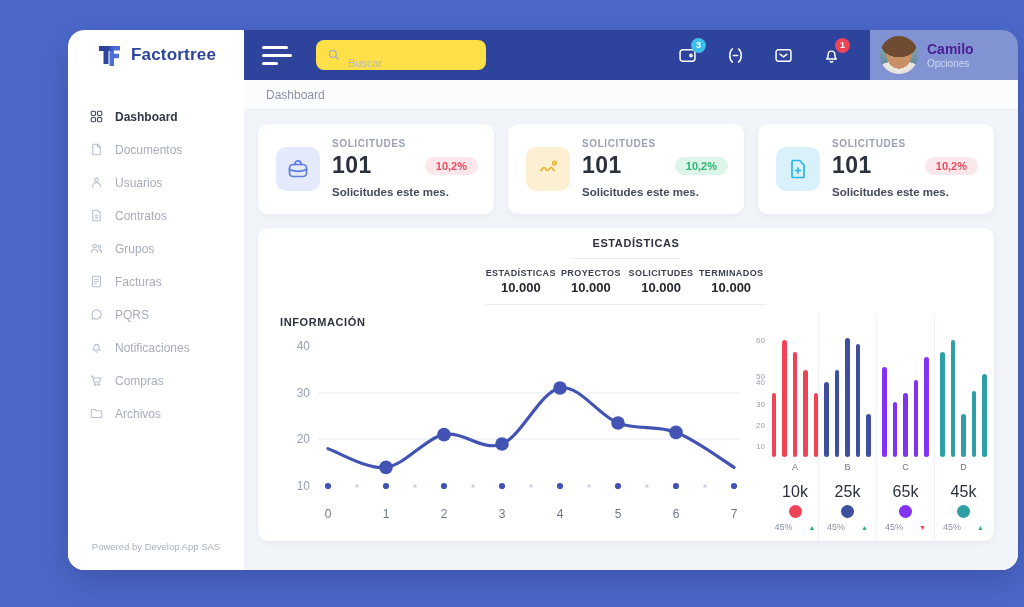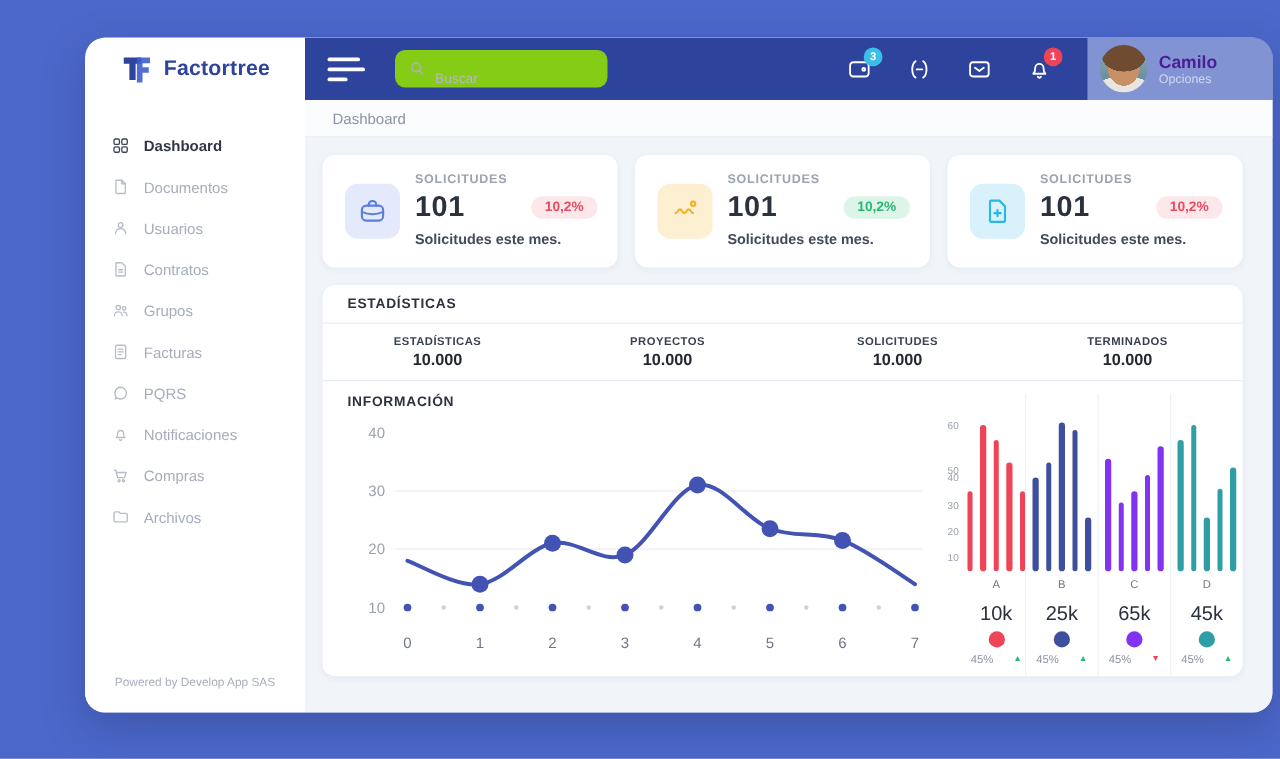--- a/index.html
+++ b/index.html
@@ -19,21 +19,21 @@
   .topbar { position:absolute; left:0; top:0; right:0; height:50px; background:#2e449c; display:flex; align-items:stretch; }
   .logo-box { width:176px; background:#fff; display:flex; align-items:center; justify-content:center; gap:7px; border-top-left-radius:16px; }
   .logo-mark { width:28px; height:28px; }
   .logo-text { font-size:17px; font-weight:bold; color:#2e449c; letter-spacing:.2px; }
   .topbar-main { flex:1; display:flex; align-items:center; padding:0 18px; gap:22px; }
   .hamburger { display:flex; flex-direction:column; gap:5px; cursor:pointer; margin-right:2px; }
   .hamburger span { height:3px; border-radius:2px; background:#fff; display:block; }
   .hamburger .b1 { width:26px; } .hamburger .b2 { width:30px; } .hamburger .b3 { width:16px; }
   .searchbox { position:relative; width:170px; height:30px; }
   .searchbox input {
-    width:100%; height:100%; border:none; border-radius:8px; background:#84cc16;
+    width:100%; height:100%; border:none; border-radius:8px; background:#fde047;
     padding:16px 10px 0 32px; font-size:11px; color:#3a4150; outline:none;
     font-family:"Liberation Sans", sans-serif;
   }
   .searchbox input::placeholder { color:#b3b9c6; }
   .searchbox .icon { position:absolute; left:10px; top:7px; width:15px; height:15px; color:#a9b0bd; }
   .topbar-spacer { flex:1; }
   .topbar-icons { display:flex; align-items:center; gap:27px; margin-right:10px; }
   .tb-icon { position:relative; width:21px; height:21px; color:#fff; cursor:pointer; }
   .tb-badge {
     position:absolute; top:-7px; right:-8px; min-width:15px; height:15px; padding:0 3px;
@@ -69,21 +69,21 @@
   .stat-card { flex:1; height:90px; background:#fff; border-radius:10px; box-shadow:0 2px 6px rgba(40,60,120,.05); position:relative; padding:14px 16px 0 18px; }
   .stat-icon { position:absolute; left:18px; top:23px; width:44px; height:44px; border-radius:10px; display:flex; align-items:center; justify-content:center; }
   .stat-icon .icon { width:24px; height:24px; }
   .stat-body { margin-left:56px; }
   .stat-title { font-size:10px; font-weight:bold; letter-spacing:.6px; color:#9ba3b0; }
   .stat-value-row { display:flex; align-items:center; margin-top:3px; }
   .stat-value { font-size:23px; font-weight:bold; color:#2b313d; letter-spacing:.5px; }
   .stat-badge { margin-left:auto; font-size:11px; font-weight:bold; padding:3px 11px; border-radius:10px;text-align:center; }
   .stat-sub { font-size:11.5px; font-weight:bold; color:#434b59; margin-top:7px; }
   
-  .big-card { margin:14px 24px 0 14px; height:313px; background:#fff; border-radius:10px; box-shadow:0 2px 6px rgba(40,60,120,.05); display:flex; flex-direction:column; }
+  .big-card { margin:14px 24px 0 14px; height:313px; background:#fff; border-radius:10px; box-shadow:0 2px 6px rgba(40,60,120,.05); display:flex; flex-direction:column;align-items:center; }
   .bc-head { height:31px; display:flex; align-items:center; padding-left:20px; border-bottom:1px solid #e9edf3; font-size:11px; font-weight:bold; letter-spacing:.6px; color:#2b313d; }
   .bc-stats { height:46px; display:grid; grid-template-columns:repeat(4,1fr); border-bottom:1px solid #e9edf3; }
   .bc-stat { display:flex; flex-direction:column; align-items:center; justify-content:center; gap:2px; }
   .bc-stat-label { font-size:9px; font-weight:bold; letter-spacing:.4px; color:#3a4150; }
   .bc-stat-value { font-size:13px; font-weight:bold; color:#23272f; }
   .bc-charts { flex:1; display:flex; min-height:0; }
   .line-area { flex:1; padding:11px 0 0 20px; }
   .line-title { font-size:11px; font-weight:bold; letter-spacing:.6px; color:#2b313d; margin-bottom:2px; }
   
   .bar-area { width:246px; position:relative; display:grid; grid-template-columns:72px 58px 58px 58px; padding-top:10px; }

